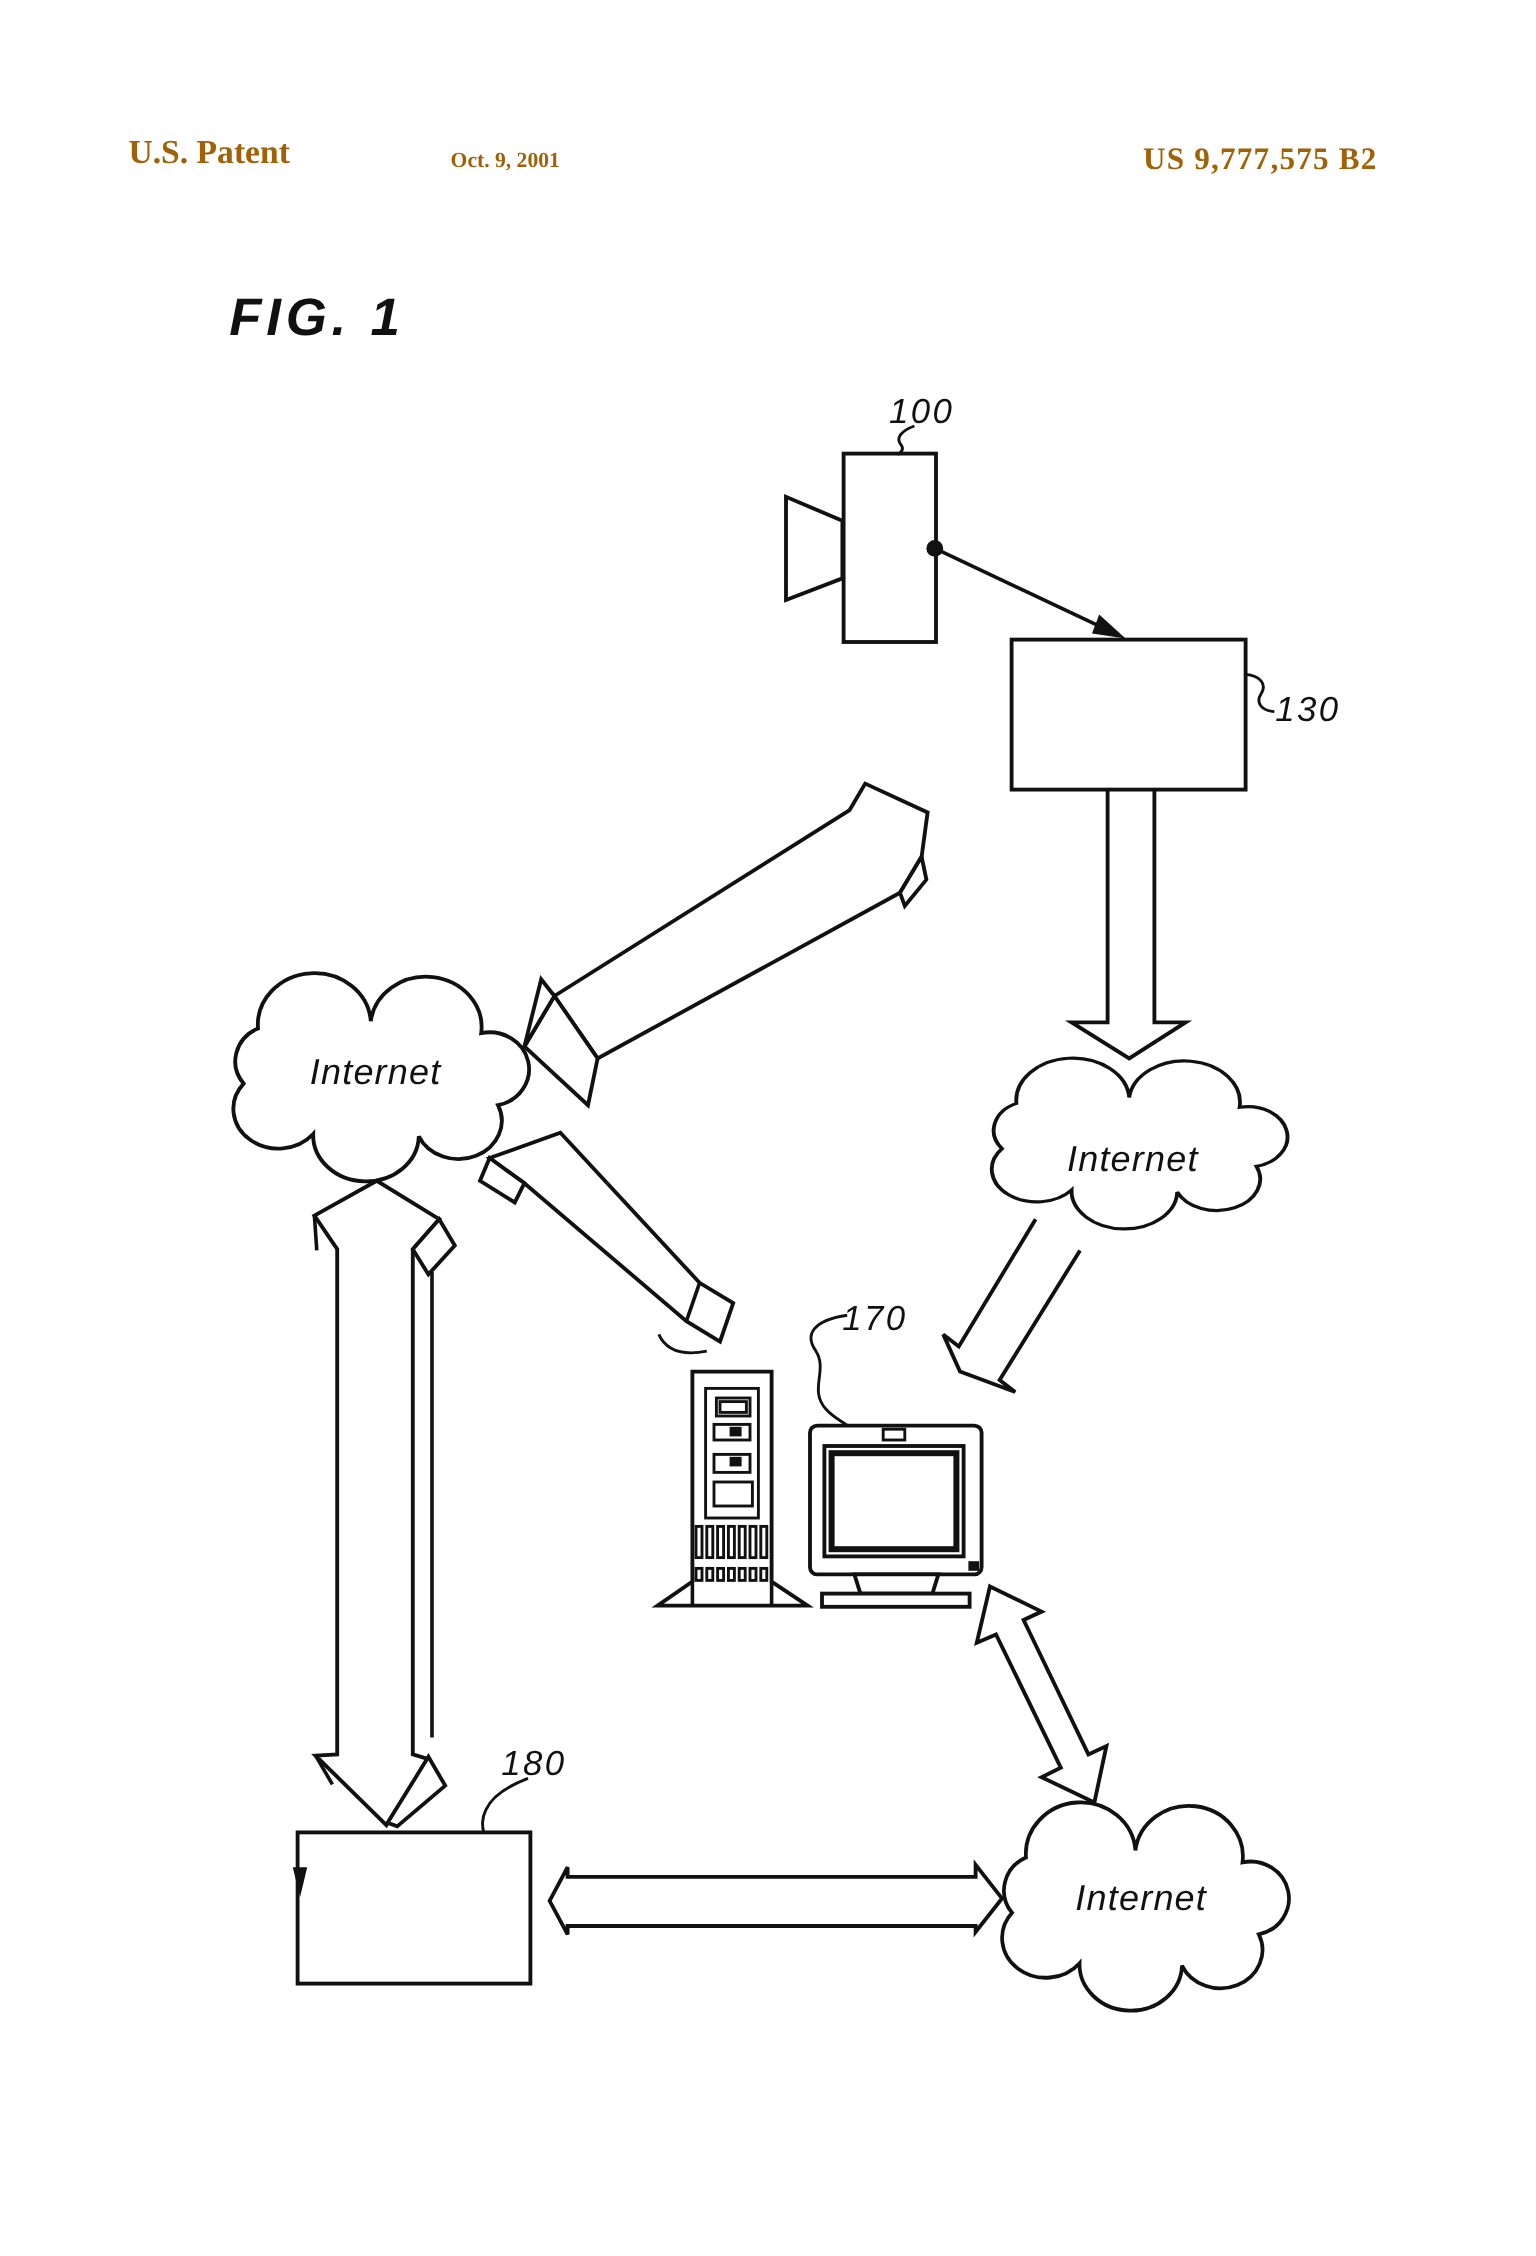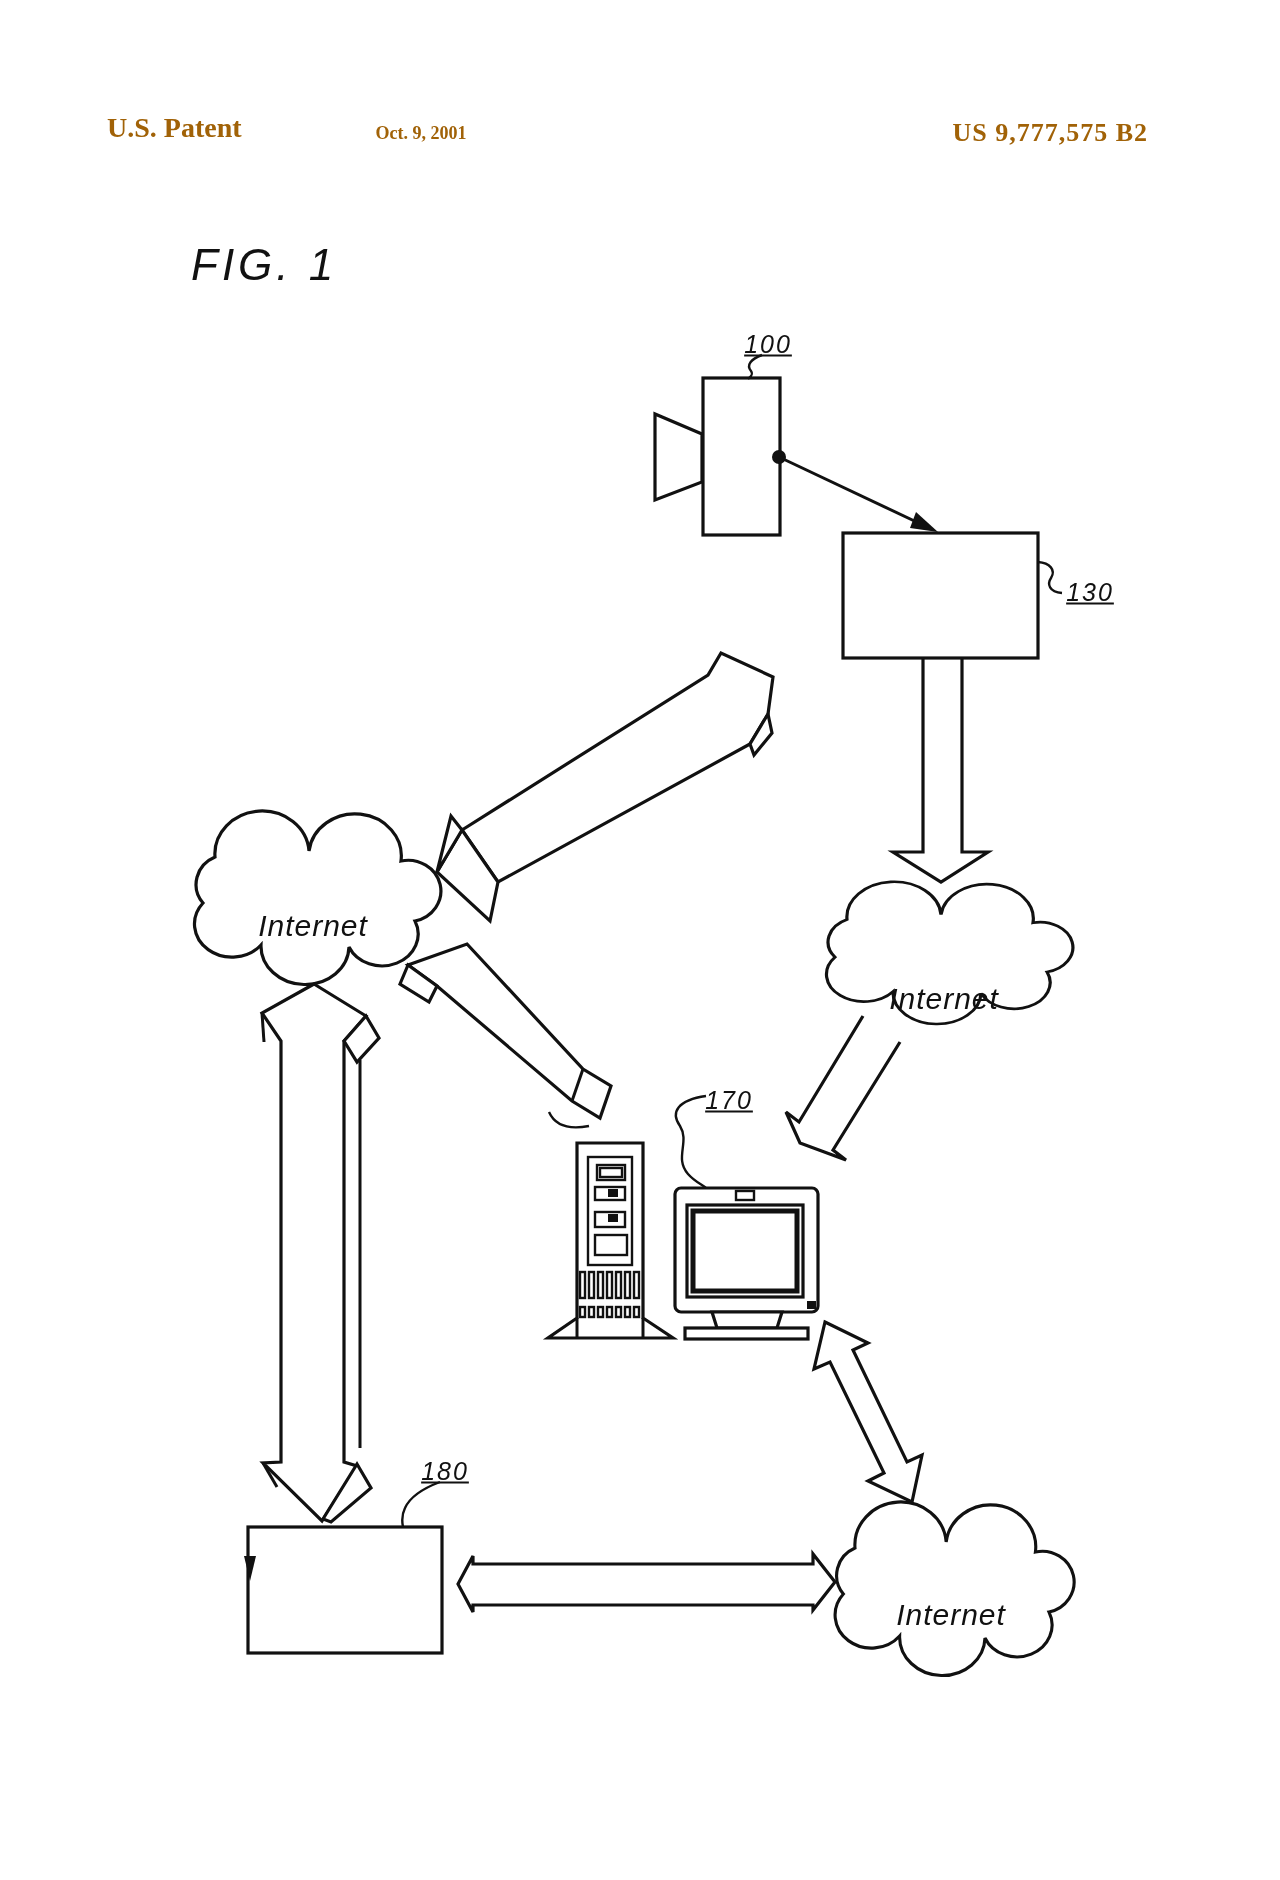--- a/index.html
+++ b/index.html
@@ -17,34 +17,34 @@
     font-family:"Liberation Serif", serif;
     font-weight:bold;
     color:#a16207;
     white-space:nowrap;
   }
   #hdr-left{left:107px;top:112px;font-size:28px;}
   #hdr-mid{left:421px;top:123px;font-size:18px;transform:translateX(-50%);}
   #hdr-right{left:1148px;top:118px;font-size:26px;transform:translateX(-100%);letter-spacing:1px;}
   #fig-title{
     position:absolute;left:191px;top:240px;
-    font-style:italic;font-weight:400;font-size:44px;
+    font-style:italic;font-weight:700;font-size:44px;
     letter-spacing:4px;white-space:nowrap;
   }
   .ref-lbl{
     position:absolute;
     transform:translate(-50%,-50%);
-    font-style:italic;font-weight:500;font-size:25px;
-    letter-spacing:2px;white-space:nowrap;text-decoration:underline;
+    font-style:italic;font-weight:500;font-size:29px;
+    letter-spacing:2px;white-space:nowrap;
   }
   .cloud-lbl{
     position:absolute;
     transform:translate(-50%,-50%);
     font-style:italic;font-weight:500;font-size:30px;
-    letter-spacing:1px;white-space:nowrap;margin-top:32px;
+    letter-spacing:1px;white-space:nowrap;
   }
   svg .ln{fill:none;stroke:#111;stroke-width:3;}
   svg .shp{fill:#fff;stroke:#111;stroke-width:3.2;stroke-linejoin:miter;}
   svg .thin{fill:none;stroke:#111;stroke-width:2.4;}
   svg .solid{fill:#111;stroke:none;}
 </style>
 </head>
 <body>
 
 <div id="page">

